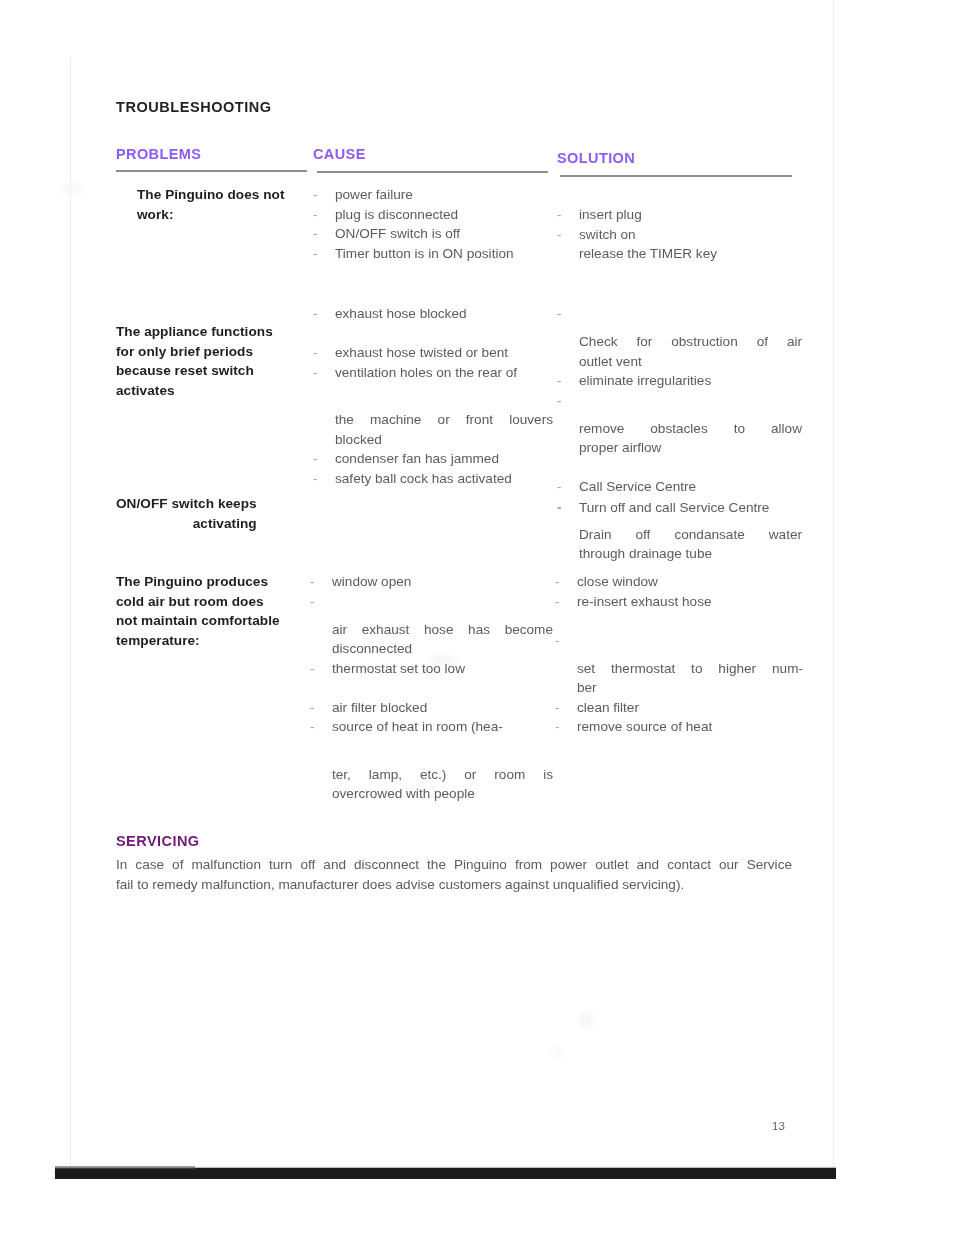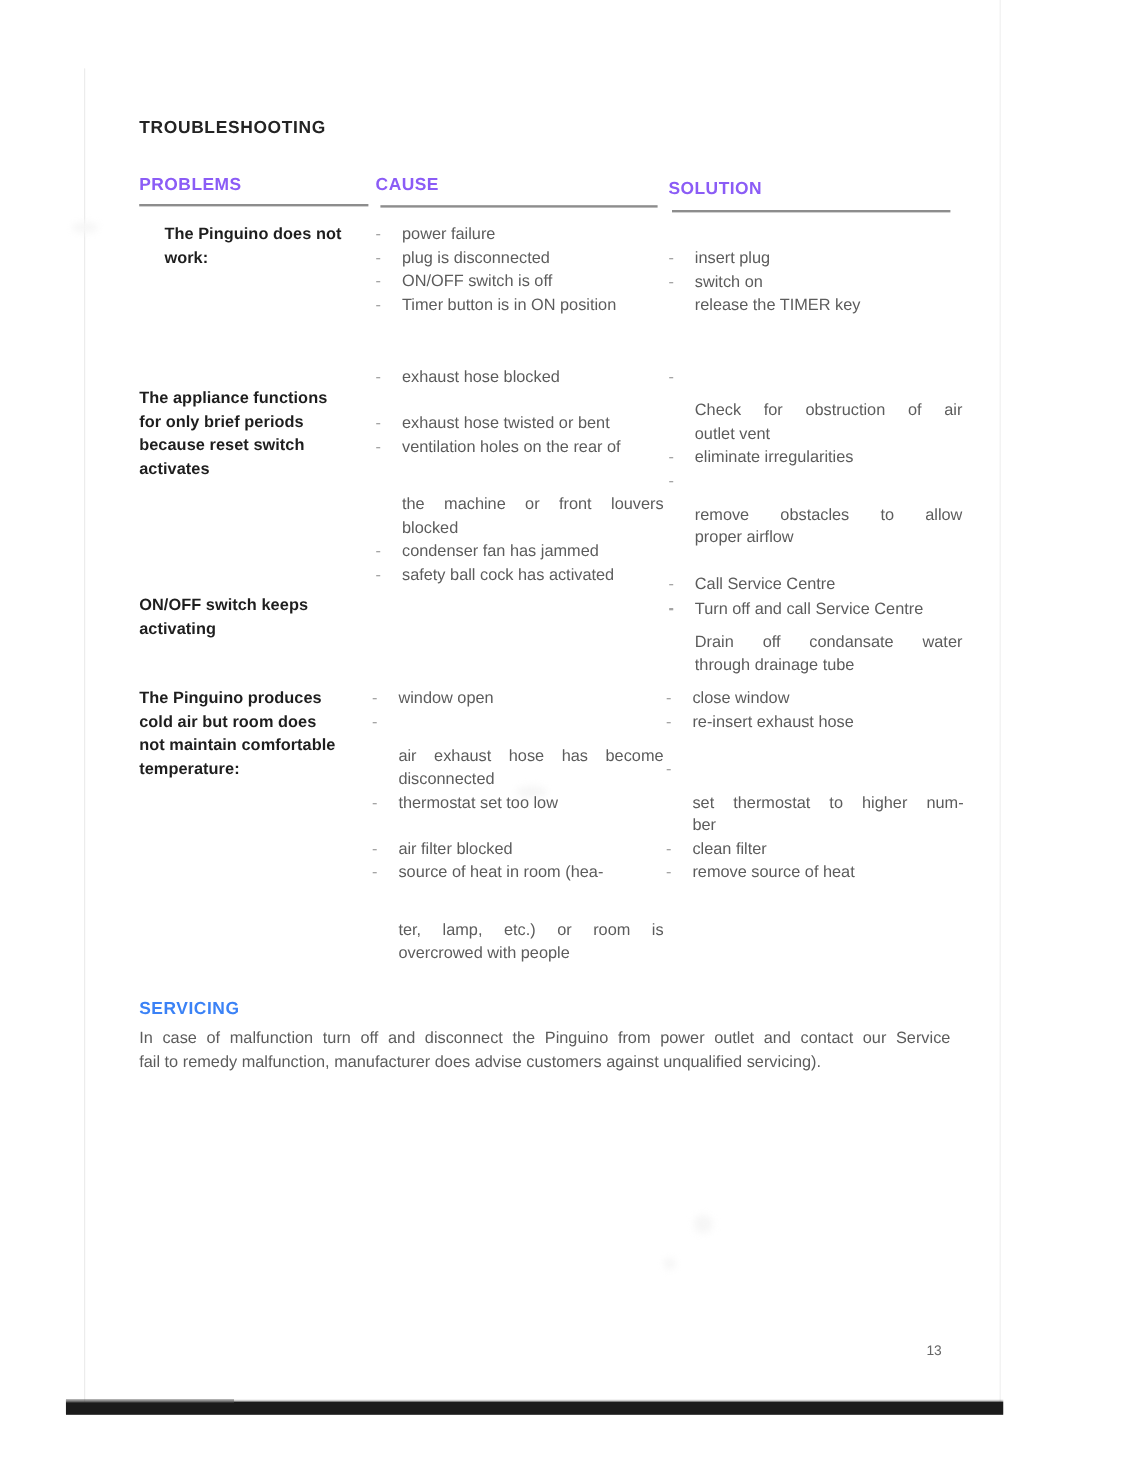--- a/index.html
+++ b/index.html
@@ -144,21 +144,21 @@
   }
   .spacer { height: 19.5px; }
 
   
   .section-title {
     position: absolute;
     left: 116px; top: 833px;
     font-size: 14.5px;
     font-weight: bold;
     letter-spacing: .45px;
-    color: #3b82f6;
+    color: #701a75;
   }
   .servicing-body {
     position: absolute;
     left: 116px; top: 855px;
     width: 676px;
     font-size: 13.6px;
     line-height: 20px;
     color: #5c5c5c;
   }
   .servicing-body .sline {
@@ -330,21 +330,21 @@
       </div>
     <div class="brow">
         <span class="dash">-</span>
         <span class="btext">
       <span class="just">Drain off condansate water</span>
       <span class="sub">through drainage tube</span>
     </span>
       </div>
   </div>
 
-  <div class="cell problem" style="left:116px; top:494px;">
+  <div class="cell problem" style="left:116px; top:494px;text-align:right;">
     <span class="line">ON/OFF switch keeps</span>
     <span class="line">activating</span>
   </div>
 
   <div class="blist" style="left:557px; top:498px; width:250px;">
     <div class="brow">
         <span class="dash">-</span>
         <span class="btext">
           <span class="sub">Turn off and call Service Centre</span>
         </span>

